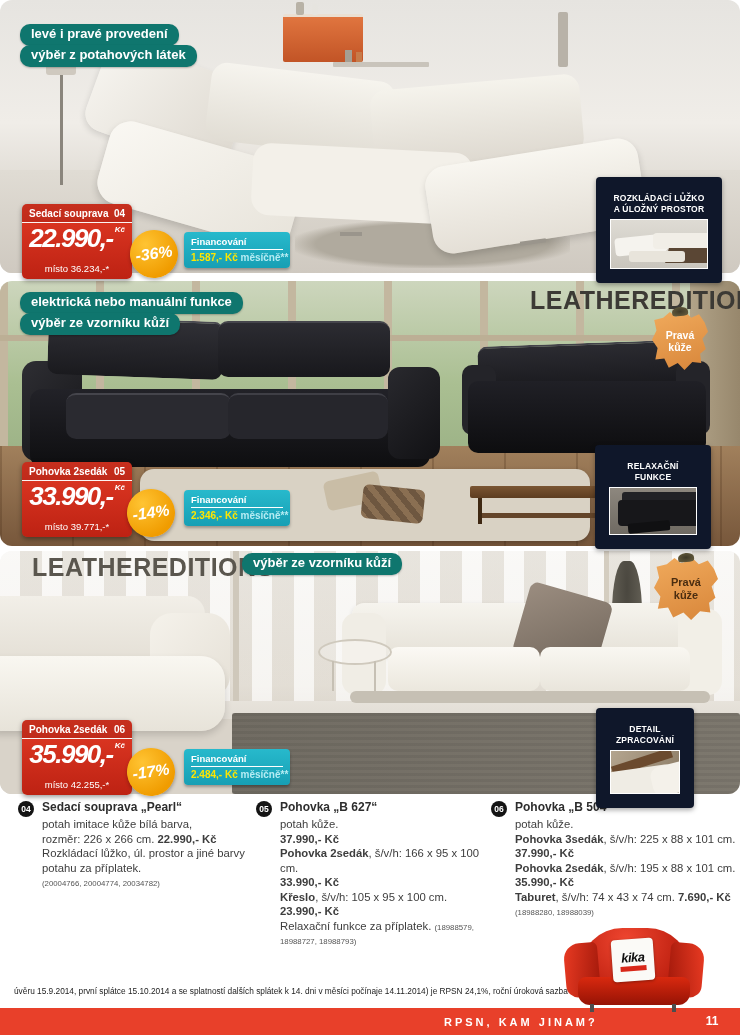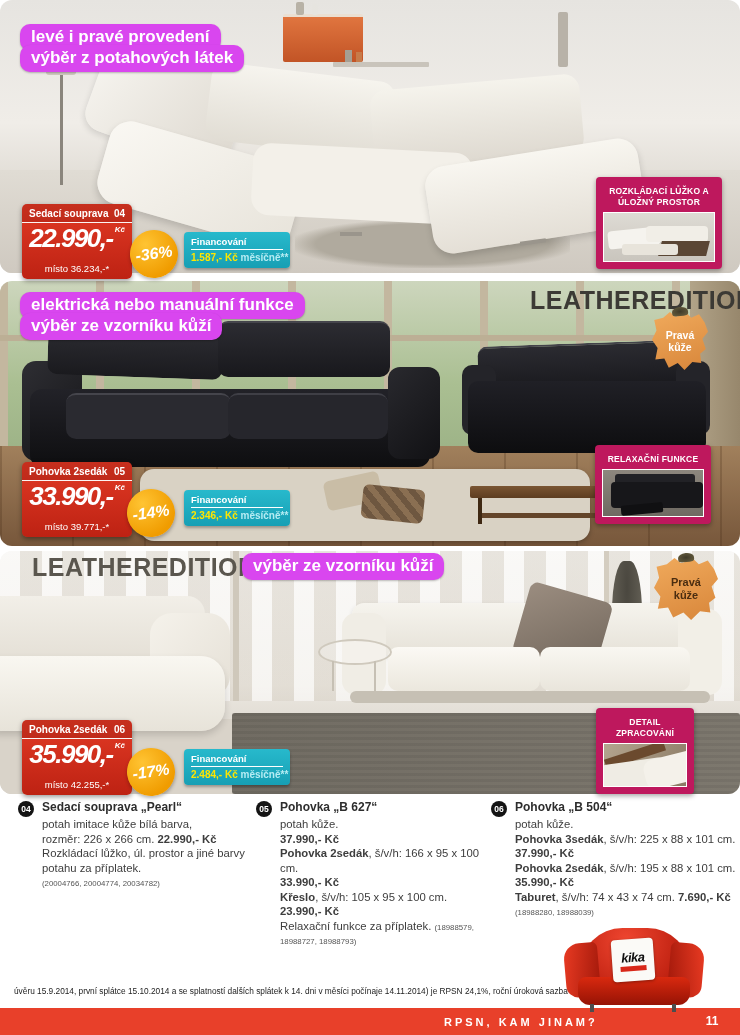--- a/index.html
+++ b/index.html
@@ -7,21 +7,21 @@
   body { font-family:"Liberation Sans", sans-serif; }
   .page { position:relative; width:740px; height:1035px; background:#fff; overflow:hidden; margin:0 auto; }
 
   
   .photo { position:absolute; left:0; width:740px; overflow:hidden; border-radius:12px; }
   .photo1 { top:0; height:273px; }
   .photo2 { top:281px; height:265px; }
   .photo3 { top:551px; height:243px; }
 
   
-  .pill { position:absolute; background:#d946ef; color:#fff; font-size:17px; font-weight:bold;
+  .pill { position:absolute; background:#0f766e; color:#fff; font-size:13px; font-weight:bold;
           padding:3px 11px 4px; border-radius:10px; line-height:1.15; z-index:6;
           box-shadow:0 1px 2px rgba(0,0,0,.25); white-space:nowrap; }
 
   
   .price-box { position:absolute; width:110px; background:linear-gradient(180deg,#e23a25,#bd2213);
                border-radius:5px; color:#fff; z-index:6; box-shadow:0 2px 5px rgba(0,0,0,.4); padding-bottom:5px; }
   .pb-head { display:flex; justify-content:space-between; align-items:baseline; font-size:10px; font-weight:bold;
              padding:4px 7px 3px; border-bottom:1px solid rgba(255,255,255,.95);
              background:rgba(80,0,0,.18); border-radius:5px 5px 0 0; }
   .pb-price { position:relative; text-align:center; font-size:26px; font-weight:bold; font-style:italic;
@@ -39,21 +39,21 @@
   
   .financing { position:absolute; width:106px; background:linear-gradient(180deg,#27b9cc,#179fb4);
                border-radius:4px; padding:4px 7px 5px; z-index:6; box-shadow:0 2px 3px rgba(0,0,0,.3); }
   .fin-label { color:#fff; font-weight:bold; font-size:9.5px; border-bottom:1px solid #fff;
                padding-bottom:2px; margin-bottom:2px; }
   .fin-amount { font-size:10px; font-weight:bold; white-space:nowrap; }
   .fin-amount .amt { color:#ffe600; }
   .fin-amount .per { color:#b5ecf3; }
 
   
-  .feature-badge { position:absolute; background:#be185d; border-radius:4px; padding:7px; z-index:6;
+  .feature-badge { position:absolute; background:#0f172a; border-radius:4px; padding:14px; z-index:6;
                    box-shadow:0 2px 5px rgba(0,0,0,.35); }
   .fb-head { color:#fff; font-weight:bold; font-size:8.5px; text-align:center; padding:2px 2px 4px;
              line-height:1.3; letter-spacing:.2px; }
   .fb-photo { border:1px solid #fff; position:relative; overflow:hidden; background:#d8d5cf; }
 
   
   .hide-badge { position:absolute; z-index:6; }
   .hide-shape { width:100%; height:100%;
     background:linear-gradient(160deg,#f0aa5c,#d8863a);
     clip-path:polygon(50% 6%,60% 0%,70% 10%,84% 4%,94% 18%,100% 34%,90% 46%,96% 64%,86% 72%,88% 88%,72% 86%,58% 100%,46% 88%,30% 96%,22% 80%,6% 82%,10% 62%,0% 48%,8% 32%,4% 14%,20% 10%,32% 0%,42% 8%);

